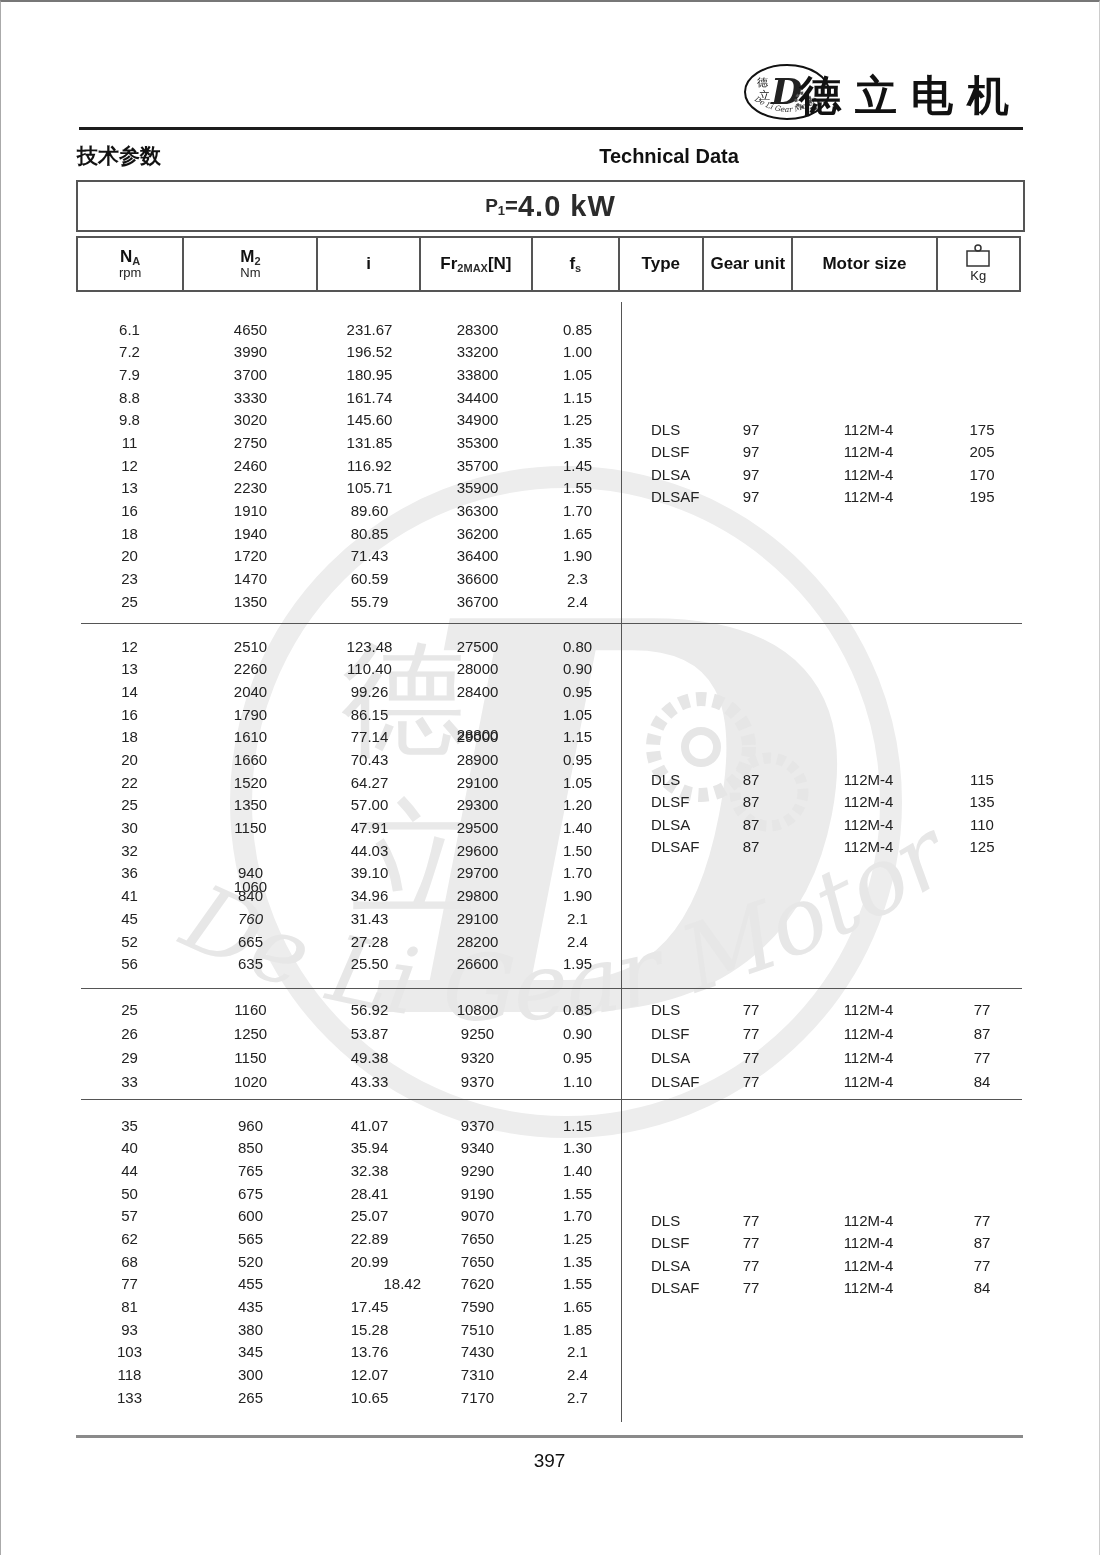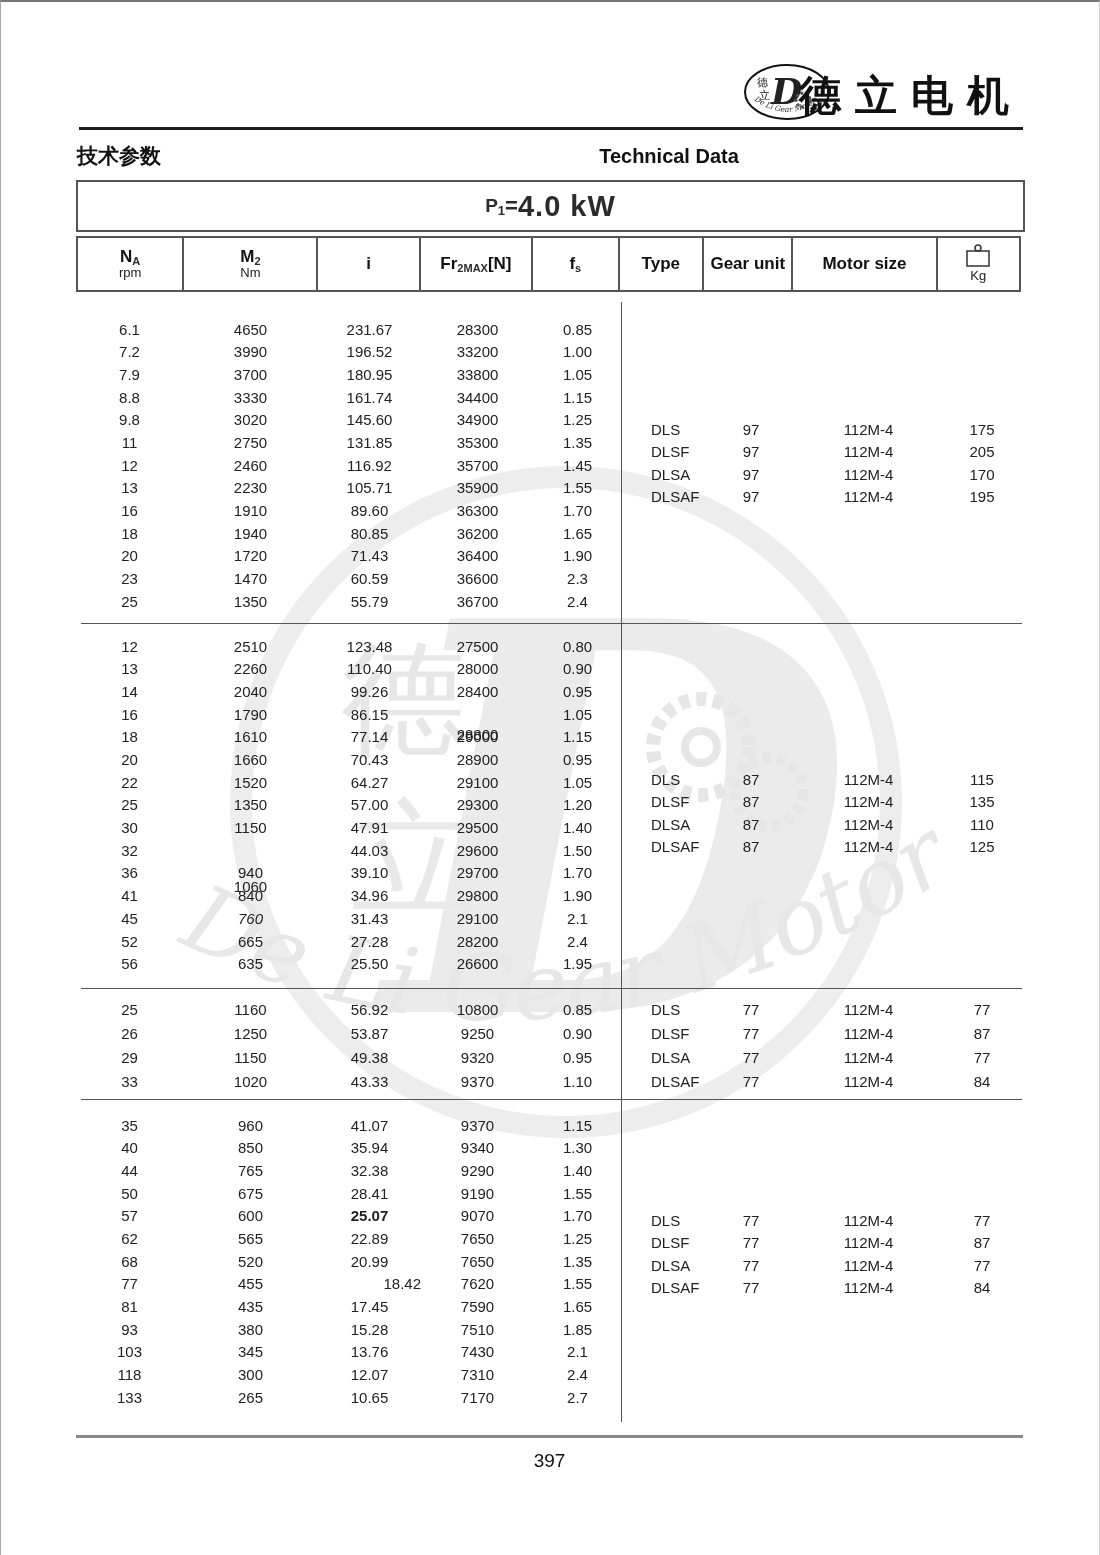--- a/index.html
+++ b/index.html
@@ -481,21 +481,21 @@
         <div class="trow" style="line-height: 22.7px; height: 22.7px;">
           <div class="tcell" style="width: 107px;">50</div>
           <div class="tcell" style="width: 135px;">675</div>
           <div class="tcell" style="width: 103px;">28.41</div>
           <div class="tcell" style="width: 113px;">9190</div>
           <div class="tcell" style="width: 87px;">1.55</div>
         </div>
         <div class="trow" style="line-height: 22.7px; height: 22.7px;">
           <div class="tcell" style="width: 107px;">57</div>
           <div class="tcell" style="width: 135px;">600</div>
-          <div class="tcell" style="width: 103px; font-weight: bold;">25.07</div>
+          <div class="tcell" style="width: 103px;">25.07</div>
           <div class="tcell" style="width: 113px;">9070</div>
           <div class="tcell" style="width: 87px;">1.70</div>
         </div>
         <div class="trow" style="line-height: 22.7px; height: 22.7px;">
           <div class="tcell" style="width: 107px;">62</div>
           <div class="tcell" style="width: 135px;">565</div>
           <div class="tcell" style="width: 103px;">22.89</div>
           <div class="tcell" style="width: 113px;">7650</div>
           <div class="tcell" style="width: 87px;">1.25</div>
         </div>

